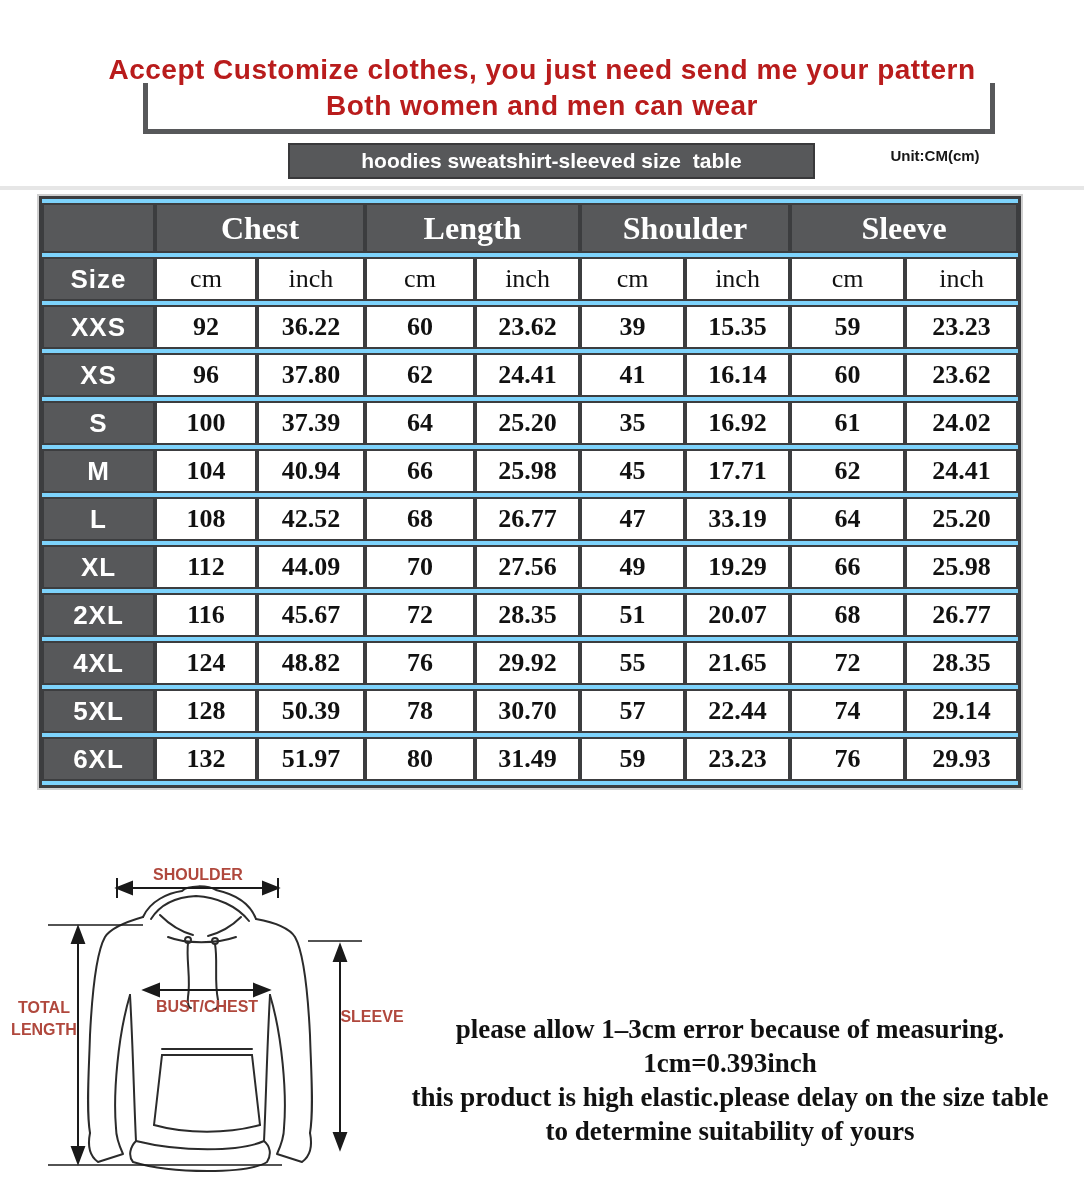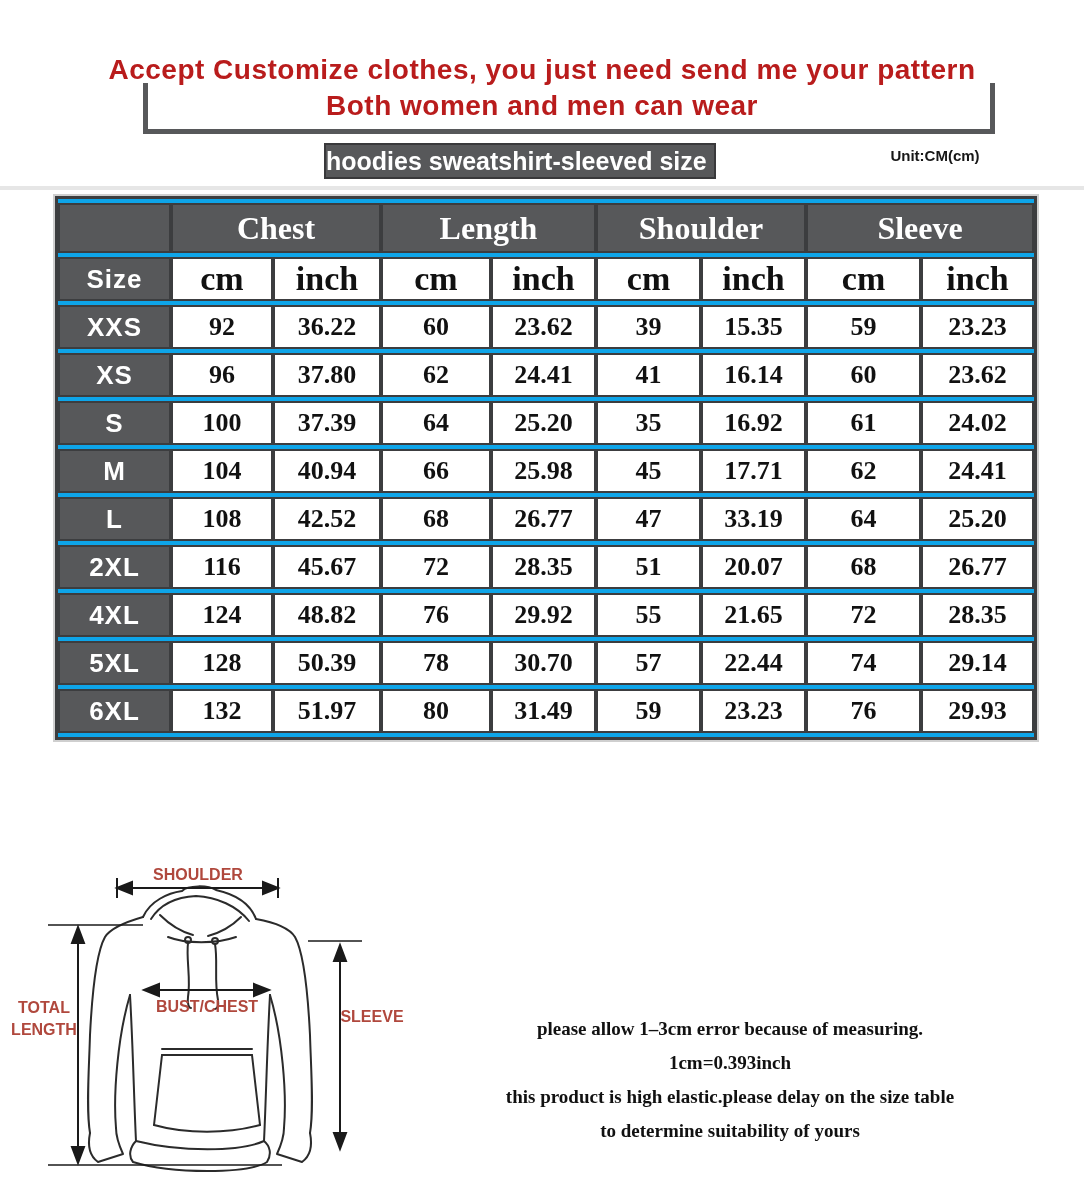--- a/index.html
+++ b/index.html
@@ -10,50 +10,50 @@
   
   .hdr-bracket{
     position:absolute;left:143px;top:83px;width:842px;height:46px;
     border-left:5px solid #57585a;border-right:5px solid #57585a;border-bottom:5px solid #57585a;
   }
   .hdr-text{
     position:absolute;left:0;top:52px;width:1084px;text-align:center;
     font-weight:bold;font-size:28px;line-height:36px;color:#b91c1c;letter-spacing:.5px;
   }
   .tbl-title{
-    position:absolute;left:288px;top:143px;width:392px;height:36px;
+    position:absolute;left:288px;top:143px;width:527px;height:36px;
     background:#57585a;border:2px solid #39393b;box-sizing:border-box;
-    color:#fff;font-weight:bold;font-size:25px;line-height:32px;text-align:center;white-space:pre;margin-left:36px;
+    color:#fff;font-weight:bold;font-size:21px;line-height:32px;text-align:center;white-space:pre;
   }
   .unit{
     position:absolute;left:845px;top:147px;width:180px;text-align:center;
     font-weight:bold;font-size:15px;color:#171717;
   }
   .strip{position:absolute;left:0;top:186px;width:1084px;height:4px;background:#e6e6e6;}
   
   .size-table{
-    position:absolute;left:55px;top:196px;width:976px;
-    border-collapse:separate;border-spacing:0 4px;background:#0ea5e9;
+    position:absolute;left:39px;top:196px;width:976px;
+    border-collapse:separate;border-spacing:0 4px;background:#7dd3fc;
     border:3px solid #3c3d3f;outline:2px solid #cfcfcf;table-layout:fixed;
   }
   .size-table th,.size-table td{
     border:2px solid #3c3d3f;text-align:center;vertical-align:middle;padding:0;overflow:hidden;
   }
   .dark{background:#57585a;color:#ffffff;font-weight:bold;}
   .group-h{font-family:"Liberation Serif",serif;font-size:32px;height:46px;}
   .corner{height:46px;}
-  .unit-h{background:#fff;color:#111;font-family:"Liberation Serif",serif;font-weight:bold;font-size:34px;height:40px;}
+  .unit-h{background:#fff;color:#111;font-family:"Liberation Serif",serif;font-weight:normal;font-size:26px;height:40px;}
   .size-name{font-size:26px;letter-spacing:1px;height:40px;}
   .val{background:#fff;color:#111;font-family:"Liberation Serif",serif;font-weight:bold;font-size:26px;height:40px;}
   
   .dlabel{font-family:"Liberation Sans",sans-serif;font-weight:bold;fill:#b0483d;}
   
   .notes{
     position:absolute;left:400px;top:1012px;width:660px;text-align:center;
-    font-family:"Liberation Serif",serif;font-weight:bold;font-size:19px;line-height:34px;color:#111;
+    font-family:"Liberation Serif",serif;font-weight:bold;font-size:27px;line-height:34px;color:#111;
   }
 </style>
 </head>
 <body>
 
 <div class="page">
 
   <div class="hdr-bracket"></div>
   <div class="hdr-text">
     <div>Accept Customize clothes, you just need send me your pattern</div>
@@ -151,20 +151,31 @@
           <td class="val">108</td>
           <td class="val">42.52</td>
           <td class="val">68</td>
           <td class="val">26.77</td>
           <td class="val">47</td>
           <td class="val">33.19</td>
           <td class="val">64</td>
           <td class="val">25.20</td>
         </tr>
 
+        <tr>
+          <th class="dark size-name">XL</th>
+          <td class="val">112</td>
+          <td class="val">44.09</td>
+          <td class="val">70</td>
+          <td class="val">27.56</td>
+          <td class="val">49</td>
+          <td class="val">19.29</td>
+          <td class="val">66</td>
+          <td class="val">25.98</td>
+        </tr>
 
         <tr>
           <th class="dark size-name">2XL</th>
           <td class="val">116</td>
           <td class="val">45.67</td>
           <td class="val">72</td>
           <td class="val">28.35</td>
           <td class="val">51</td>
           <td class="val">20.07</td>
           <td class="val">68</td>

